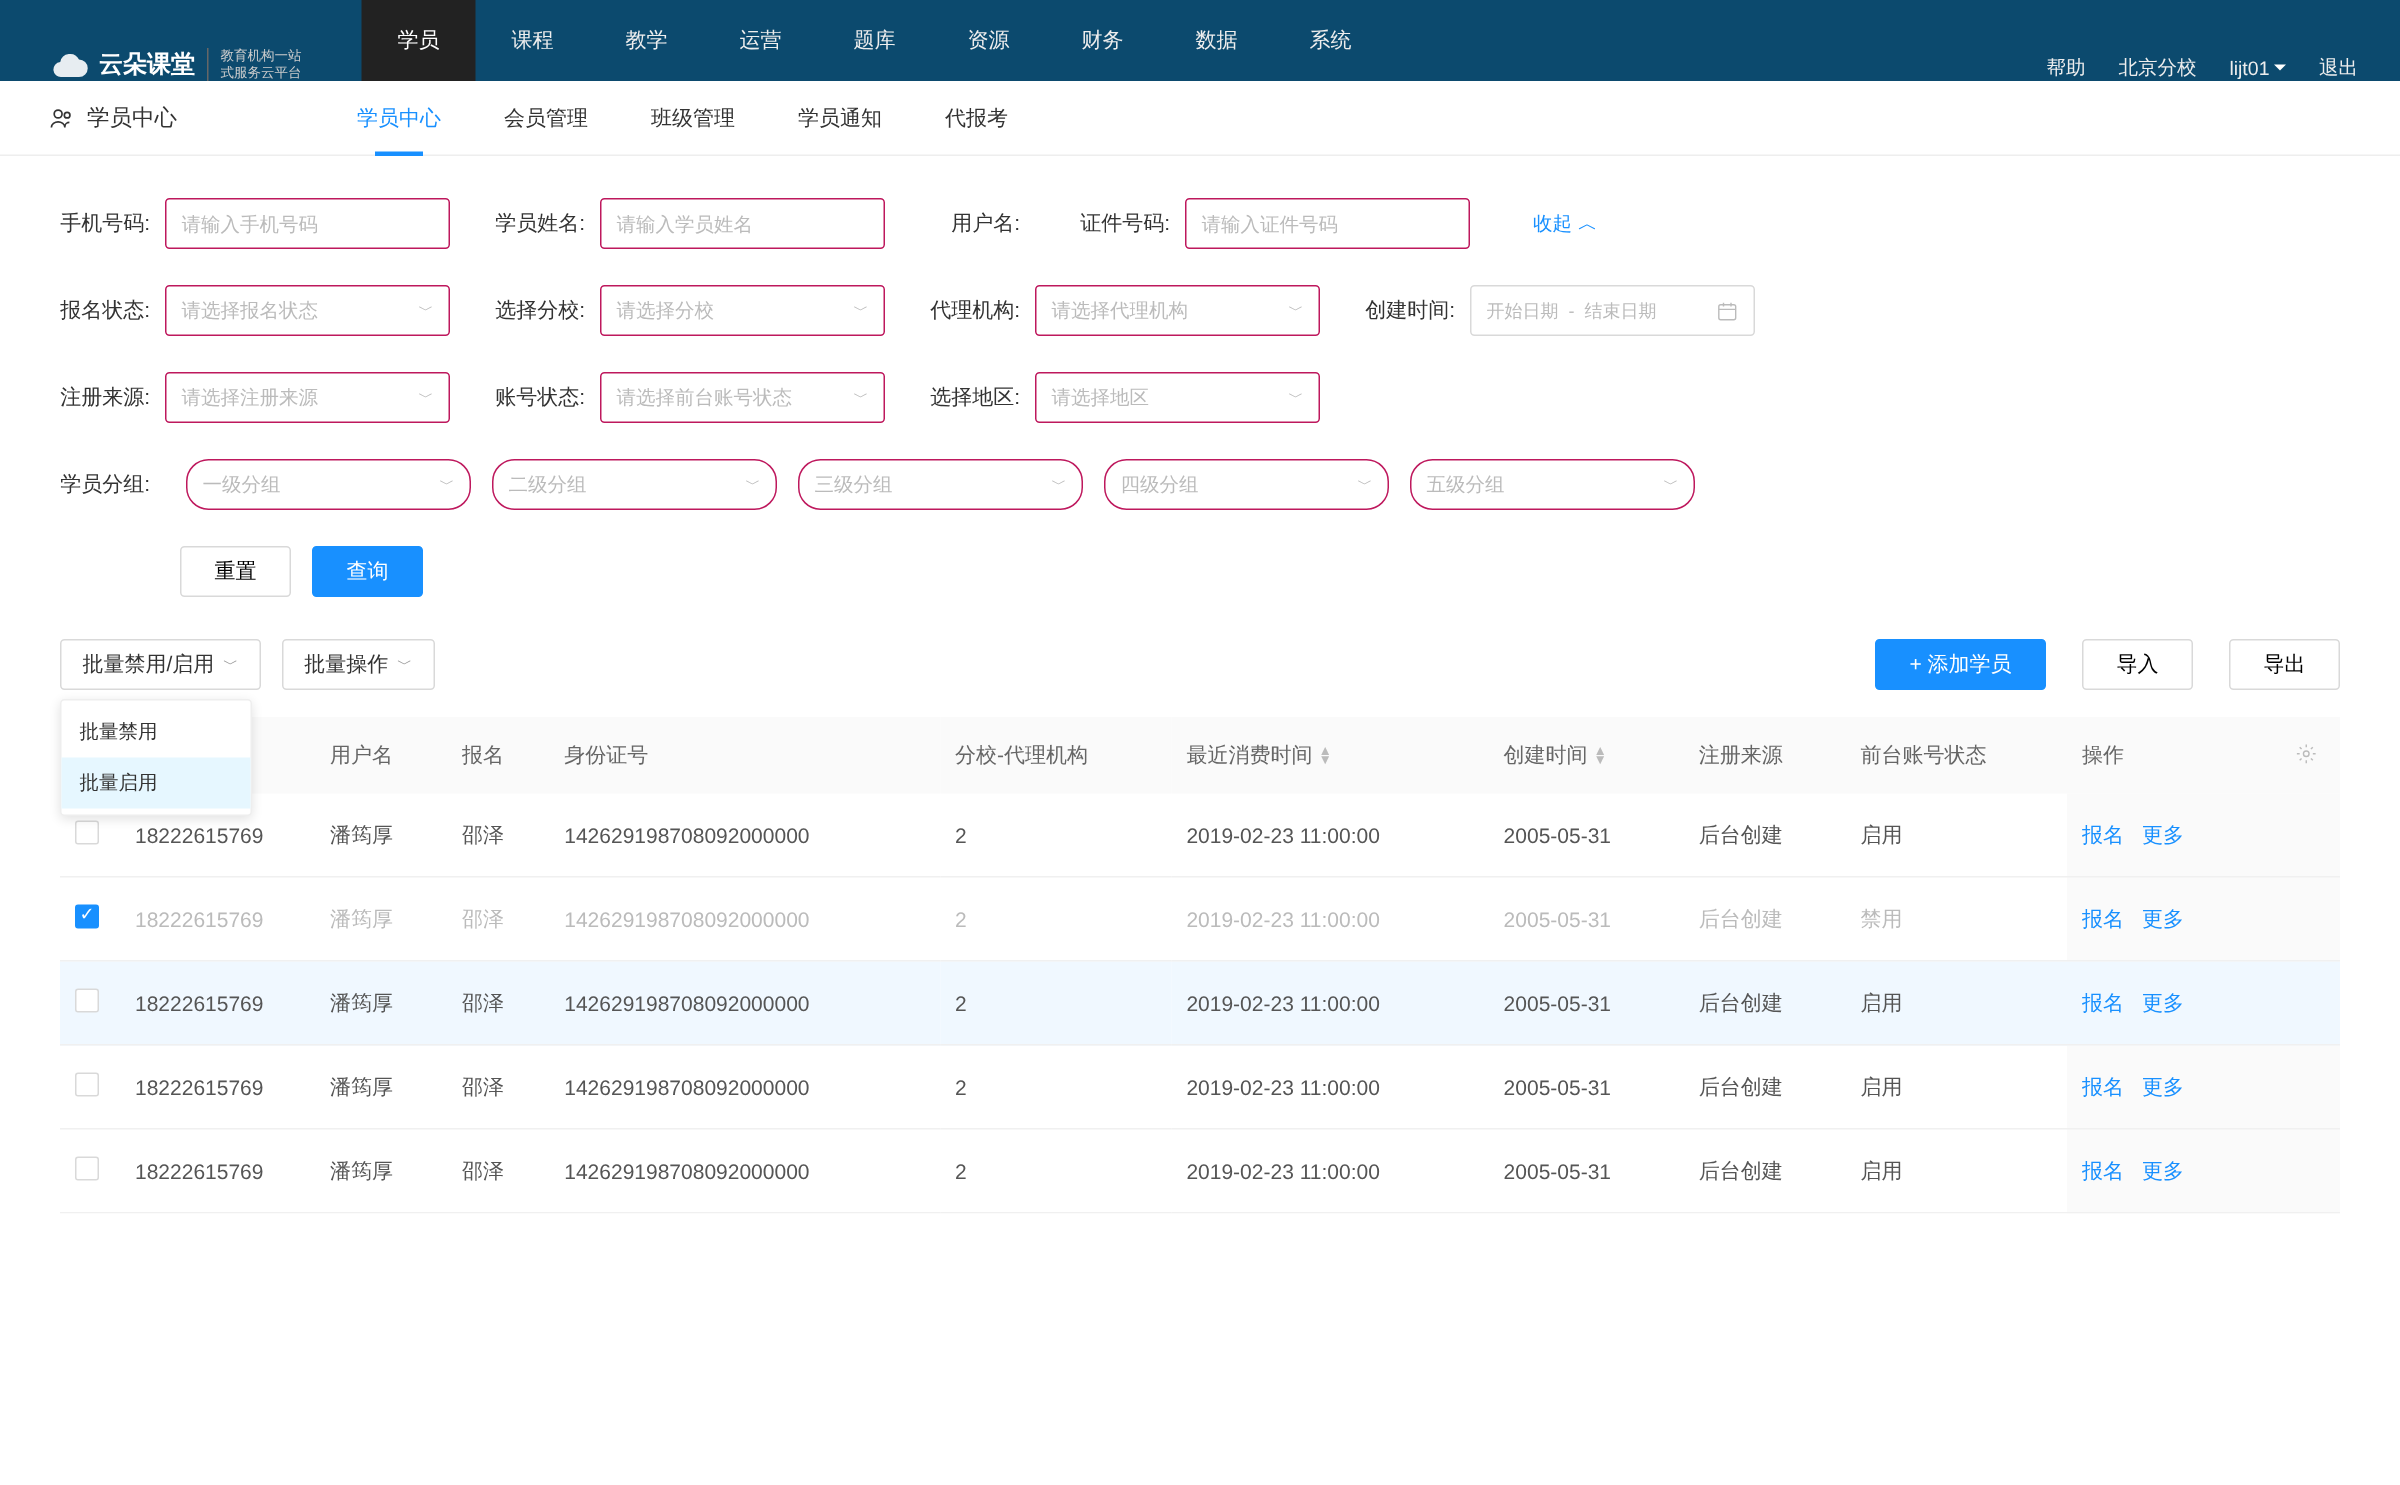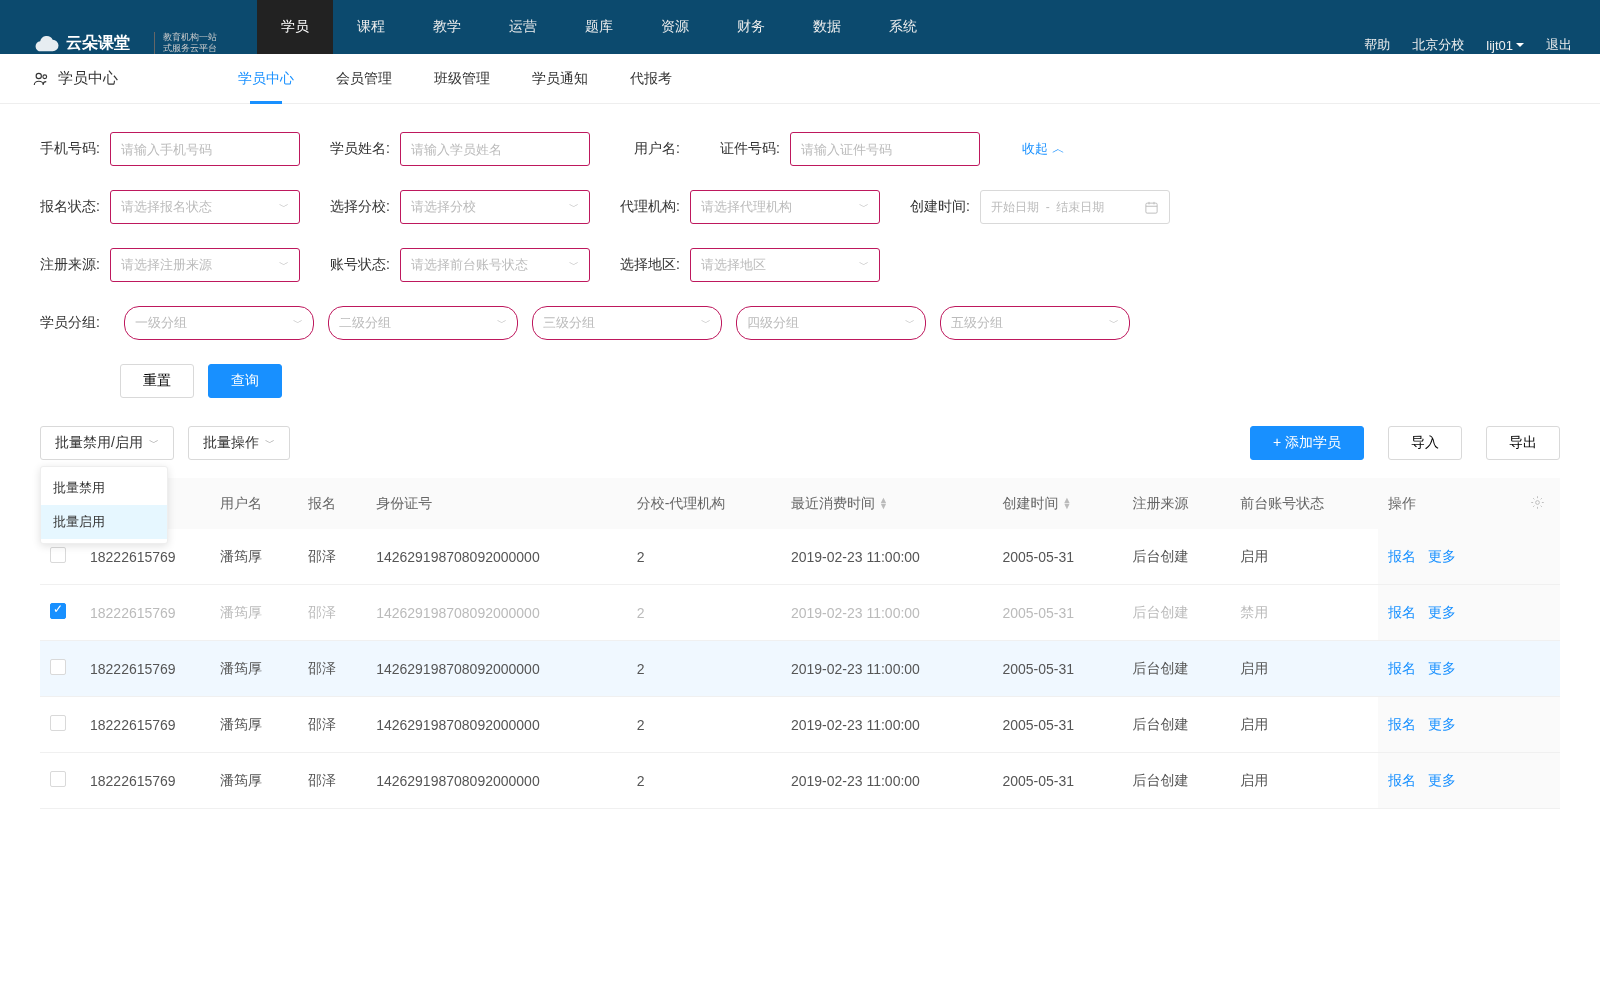--- a/index.html
+++ b/index.html
@@ -3,21 +3,21 @@
   <meta charset="utf-8">
   <style>
     * { margin: 0; padding: 0; box-sizing: border-box; }
     body { font-family: -apple-system, "PingFang SC", "Microsoft YaHei", sans-serif; font-size: 14px; color: #333; background: #fff; }
     
     
     .top-nav { background: #0c4a6e; color: #fff; height: 54px; display: flex; align-items: flex-end; padding: 0 0 0 32px; }
     .logo-area { display: flex; align-items: center; margin-right: 40px; }
     .logo-icon { width: 28px; height: 20px; margin-right: 6px; }
     .logo-text { font-size: 16px; font-weight: bold; }
-    .logo-sub { font-size: 9px; border-left: 1px solid #666; padding-left: 8px; margin-left: 24px; line-height: 1.2; color: #ccc; }
+    .logo-sub { font-size: 9px; border-left: 1px solid #666; padding-left: 8px; margin-left: 8px; line-height: 1.2; color: #ccc; }
     .main-nav-items { display: flex; flex: 1; }
     .main-nav-item { padding: 0 24px; height: 54px; display: flex; align-items: center; cursor: pointer; color: #eee; }
     .main-nav-item.active { background: #222; color: #fff; }
     .right-nav { display: flex; align-items: center; padding-right: 28px; gap: 22px; font-size: 13px; }
     .right-nav-item { cursor: pointer; color: #eee; display: flex; align-items: center; gap: 3px; }
     .caret-down { width: 0; height: 0; border-left: 4px solid transparent; border-right: 4px solid transparent; border-top: 4px solid #fff; display: inline-block; }
     
     
     .sub-nav { display: flex; align-items: center; height: 50px; border-bottom: 1px solid #eee; padding-left: 32px; }
     .sub-nav-title { display: flex; align-items: center; gap: 8px; font-size: 15px; margin-right: 120px; }

